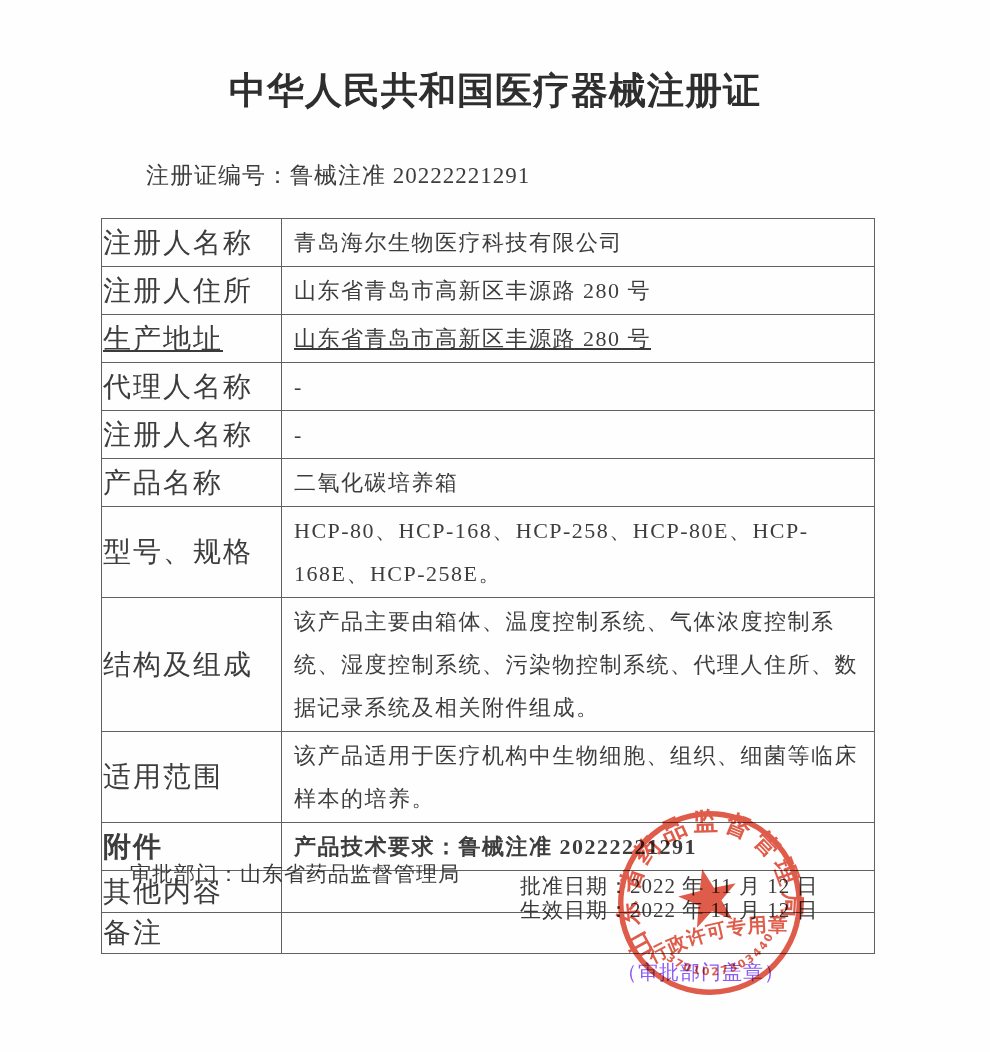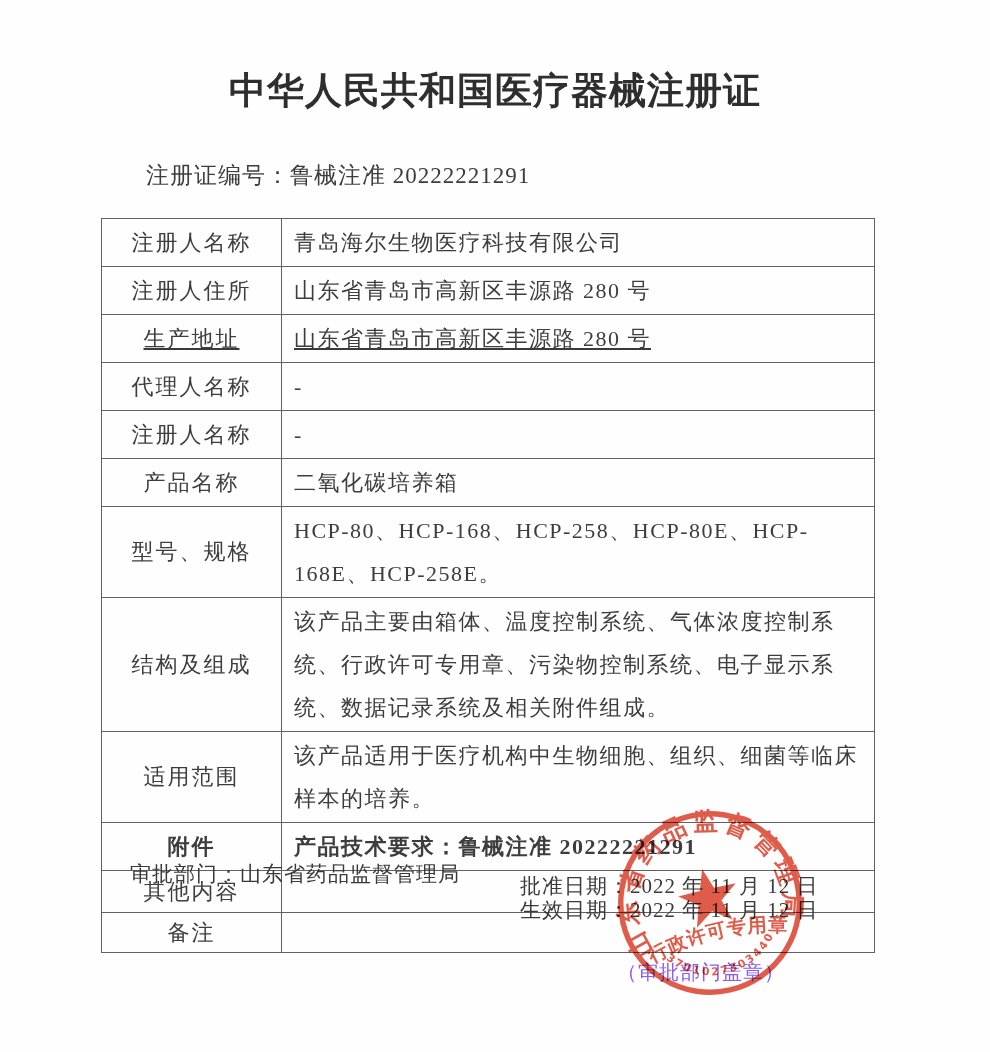--- a/index.html
+++ b/index.html
@@ -24,22 +24,22 @@
   .cert-table{
     position:absolute;top:218px;left:101px;
     width:774px;border-collapse:collapse;table-layout:fixed;
   }
   .cert-table td{
     border:1px solid #616161;
     vertical-align:middle;
     color:#3d3d3d;
   }
   .cert-table td.lbl{
-    width:177px;text-align:center;
-    font-size:22px;letter-spacing:2px;margin-top:18px;
+    width:177px;text-align:left;
+    font-size:28px;letter-spacing:2px;margin-top:18px;
   }
   .cert-table td.val{
     font-size:22px;letter-spacing:1.5px;
     padding:2px 6px 2px 12px;line-height:43px;
   }
   tr.r1{height:44px;} tr.r2{height:43px;} tr.r3{height:42px;text-decoration:underline;}
   tr.r4{height:42px;} tr.r5{height:42px;} tr.r6{height:41px;}
   tr.r7{height:42px;} tr.r8{height:131px;} tr.r9{height:82px;}
   tr.r10{height:41px;font-weight:bold;} tr.r11{height:42px;} tr.r12{height:40px;}
   .dept-line{
@@ -95,21 +95,21 @@
       <tr class="r6">
         <td class="lbl">产品名称</td>
         <td class="val">二氧化碳培养箱</td>
       </tr>
       <tr class="r7">
         <td class="lbl">型号、规格</td>
         <td class="val">HCP-80、HCP-168、HCP-258、HCP-80E、HCP-168E、HCP-258E。</td>
       </tr>
       <tr class="r8">
         <td class="lbl">结构及组成</td>
-        <td class="val">该产品主要由箱体、温度控制系统、气体浓度控制系统、行政许可专用章、污染物控制系统、电子显示系统、数据记录系统及相关附件组成。</td>
+        <td class="val">该产品主要由箱体、温度控制系统、气体浓度控制系统、湿度控制系统、污染物控制系统、代理人住所、数据记录系统及相关附件组成。</td>
       </tr>
       <tr class="r9">
         <td class="lbl">适用范围</td>
         <td class="val">该产品适用于医疗机构中生物细胞、组织、细菌等临床样本的培养。</td>
       </tr>
       <tr class="r10">
         <td class="lbl">附件</td>
         <td class="val">产品技术要求：鲁械注准 20222221291</td>
       </tr>
       <tr class="r11">

